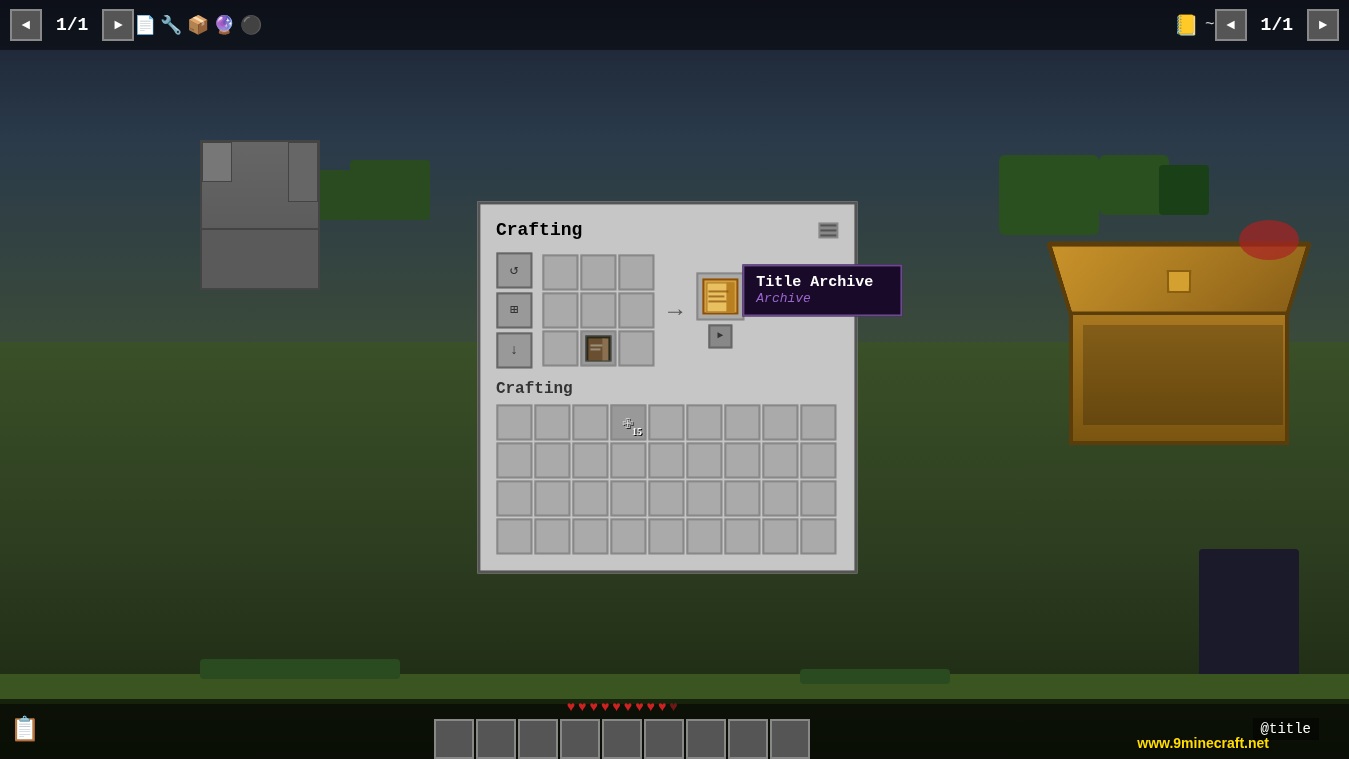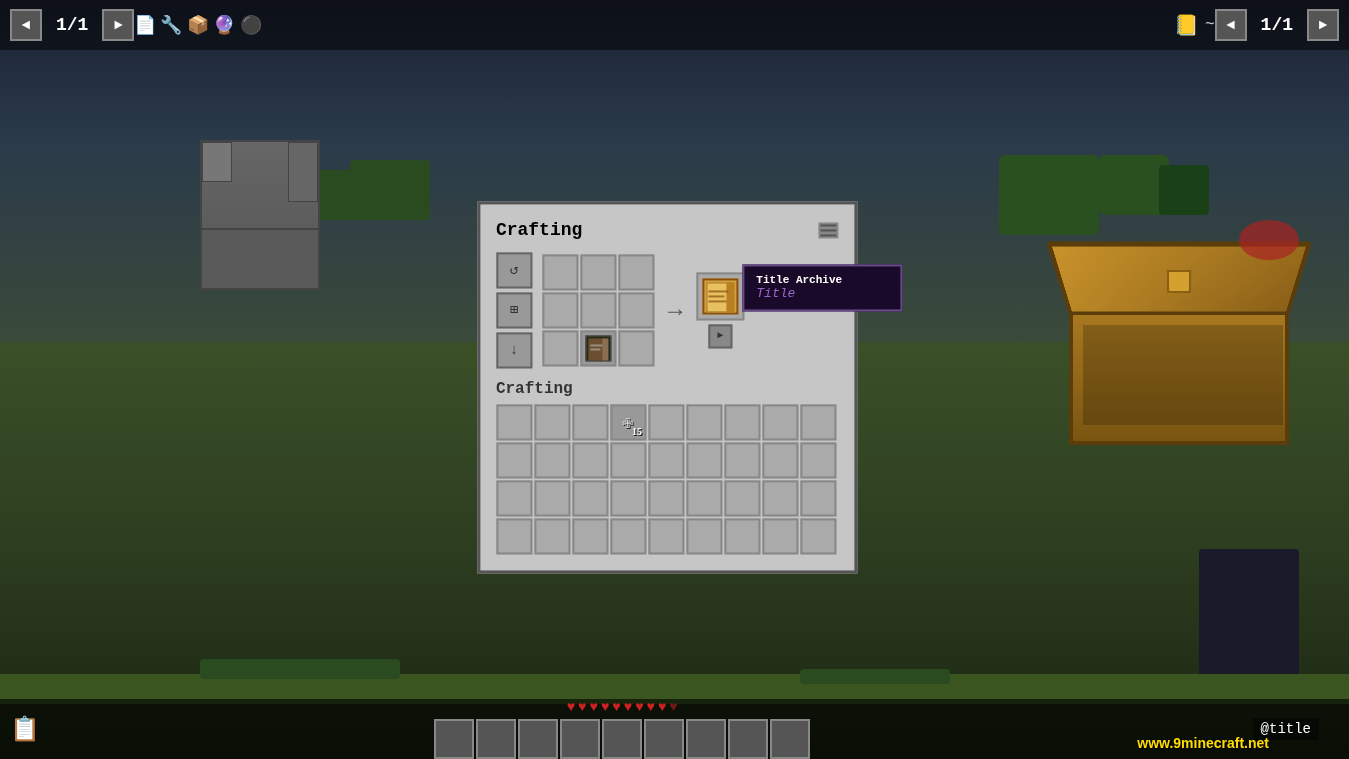--- a/index.html
+++ b/index.html
@@ -214,21 +214,21 @@
       background: #1a0a2a;
       border: 2px solid #6a4a8a;
       padding: 8px 12px;
       min-width: 160px;
       z-index: 100;
       pointer-events: none;
     }
 
     .tooltip-title {
       color: #ffffff;
-      font-size: 11px;
+      font-size: 15px;
       font-weight: bold;
       font-family: 'Courier New', monospace;
     }
 
     .tooltip-subtitle {
       color: #9966cc;
       font-size: 13px;
       font-style: italic;
       font-family: 'Courier New', monospace;
     }
@@ -461,21 +461,21 @@
         <div style="width:36px;height:36px;background:#d4a040;border:2px solid #8a5010;position:relative;display:flex;align-items:center;justify-content:center;">
           <div style="position:absolute;left:2px;top:2px;width:28px;height:30px;background:#e8c060;border:1px solid #a07020;"></div>
           <div style="position:absolute;right:2px;top:2px;width:8px;height:30px;background:#b88020;"></div>
           <div style="position:absolute;left:4px;top:10px;width:20px;height:2px;background:#8a5010;opacity:0.7;"></div>
           <div style="position:absolute;left:4px;top:15px;width:16px;height:2px;background:#8a5010;opacity:0.7;"></div>
           <div style="position:absolute;left:4px;top:20px;width:18px;height:2px;background:#8a5010;opacity:0.7;"></div>
         </div>
 
         <div class="tooltip">
           <div class="tooltip-title">Title Archive</div>
-          <div class="tooltip-subtitle">Title</div>
+          <div class="tooltip-subtitle">Archive</div>
         </div>
       </div>
 
       <div class="small-arrow-btn">►</div>
     </div>
   </div>
 
   <div class="inventory-label">Crafting</div>
 
   <div class="inventory-grid">

